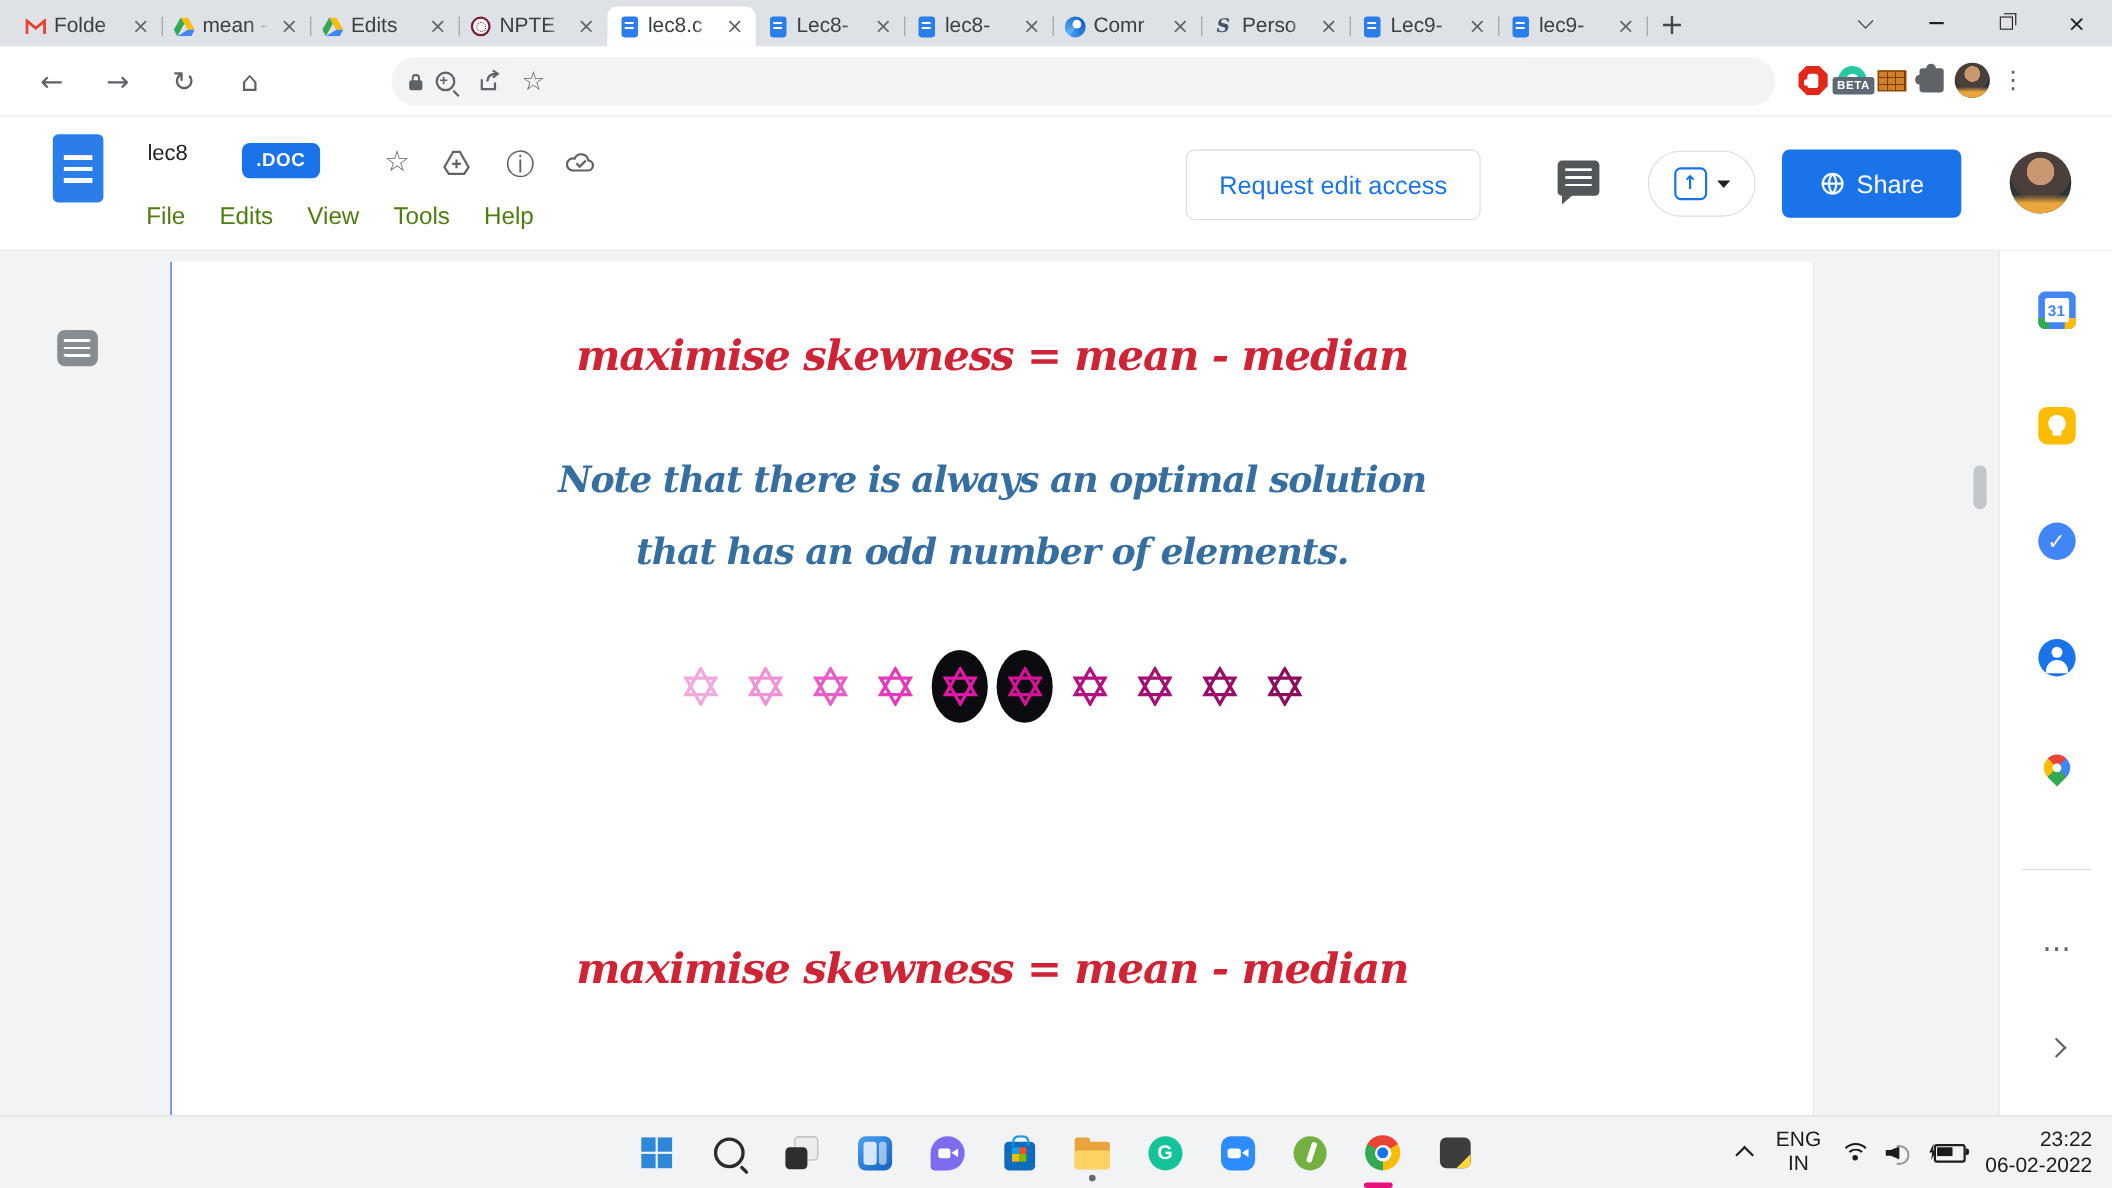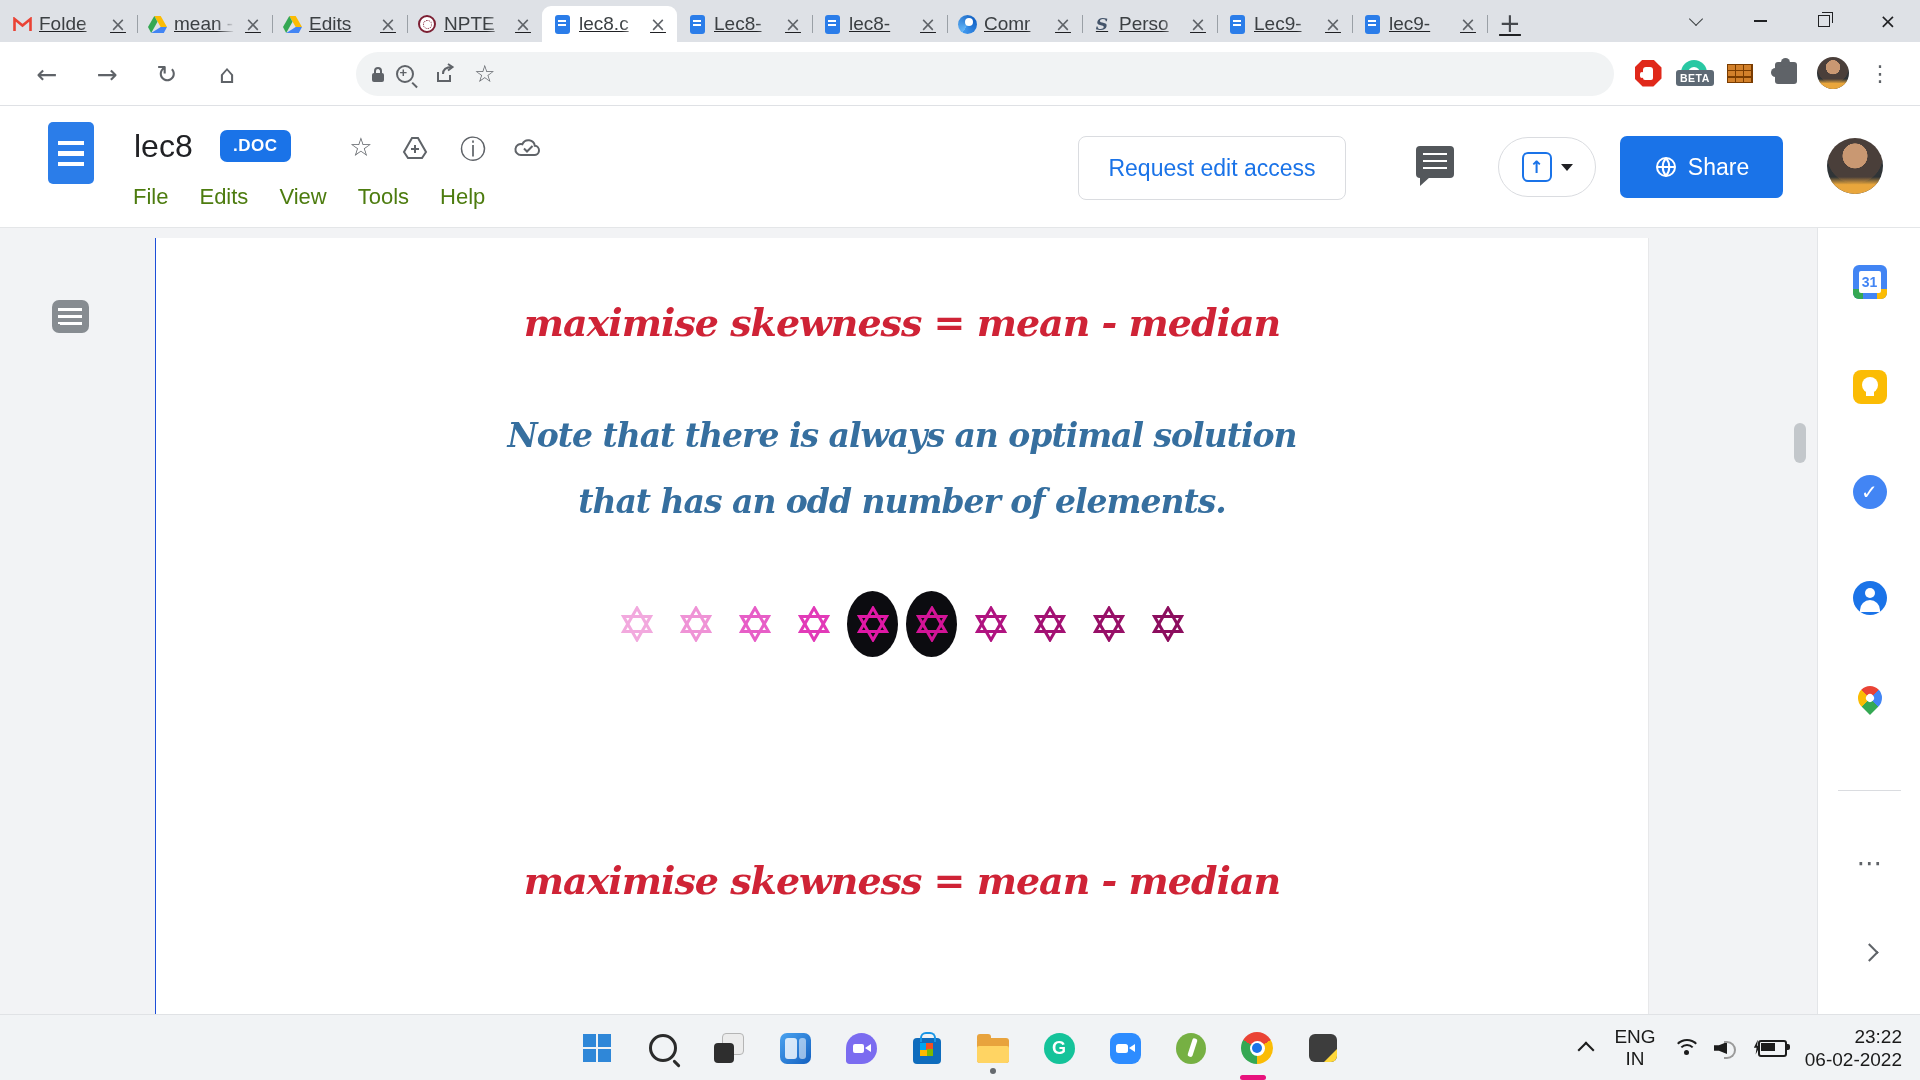--- a/index.html
+++ b/index.html
@@ -4,21 +4,21 @@
 <style>
   html,body{margin:0;padding:0;background:#dee1e6;}
   body{width:1920px;height:1080px;position:relative;overflow:hidden;
        font-family:"Liberation Sans",sans-serif;color:#202124;}
   .abs{position:absolute;}
   .uni{font-family:"DejaVu Sans",sans-serif;}
   .flex{display:flex;align-items:center;}
 
   
   .tabstrip{left:0;top:0;width:1920px;height:42px;background:#dee1e6;display:flex;align-items:flex-end;}
-  .tabs{display:flex;align-items:flex-end;height:42px;padding-left:2px;text-decoration:underline;}
+  .tabs{display:flex;align-items:flex-end;height:42px;padding-left:12px;}
   .tab{width:135px;height:36px;display:flex;align-items:center;gap:7px;padding:0 8px 0 10px;
        box-sizing:border-box;border-radius:9px 9px 0 0;position:relative;cursor:pointer;}
   .tab .sep{position:absolute;right:-1px;top:9px;height:18px;width:1px;background:#9aa0a6;}
   .tab.active{background:#ffffff;z-index:2;}
   .tab-label{flex:1;font-size:19px;color:#3c4043;white-space:nowrap;overflow:hidden;
              -webkit-mask-image:linear-gradient(90deg,#000 70%,transparent);
              mask-image:linear-gradient(90deg,#000 70%,transparent);}
   .tab-close{font-size:19px;color:#5f6368;width:22px;height:22px;border-radius:50%;
              display:flex;align-items:center;justify-content:center;flex:0 0 auto;}
   .newtab{font-size:26px;color:#45484d;margin:0 0 4px 8px;width:30px;height:30px;
@@ -78,21 +78,21 @@
      radial-gradient(circle at 50% 32%,#c99872 0 26%,#4a3f3a 27% 58%,#2f3437 59% 100%);position:relative;overflow:hidden;}
   .avatar::after{content:"";position:absolute;left:0;right:0;bottom:0;height:30%;
      background:linear-gradient(to top,#e9a63c 55%,transparent);}
   .kebab{font-size:22px;color:#5f6368;}
 
   
   .docshead{left:0;top:106px;width:1920px;height:122px;background:#fff;border-bottom:1px solid #e4e6e8;box-sizing:border-box;}
   .docslogo{left:48px;top:16px;width:46px;height:62px;background:#2b7de9;border-radius:5px;position:absolute;}
   .docslogo::before{content:"";position:absolute;left:10px;right:10px;top:19px;height:26px;
      background:repeating-linear-gradient(to bottom,#fff 0,#fff 4px,transparent 4px,transparent 10.5px);}
-  .doctitle{left:134px;top:22px;font-size:32px;color:#202124;position:absolute;}
+  .doctitle{left:134px;top:22px;font-size:20px;color:#202124;position:absolute;}
   .docbadge{left:220px;top:24px;position:absolute;background:#1a73e8;color:#fff;font-weight:bold;
      font-size:17px;padding:6px 13px;border-radius:7px;letter-spacing:.5px;}
   .headicon{position:absolute;top:26px;font-size:26px;color:#5f6368;width:30px;text-align:center;}
   .menurow{position:absolute;left:133px;top:78px;display:flex;gap:31px;font-size:22px;color:#4d7c0f;}
   .menuitem{cursor:pointer;}
   .reqbtn{position:absolute;left:1078px;top:30px;width:268px;height:64px;border:1.5px solid #dadce0;border-radius:8px;
      color:#1a73e8;font-size:23px;display:flex;align-items:center;justify-content:center;background:#fff;box-sizing:border-box;}
   .commenticon{position:absolute;left:1416px;top:40px;width:38px;height:32px;background:#53575b;border-radius:4px;}
   .commenticon::before{content:"";position:absolute;left:7px;right:7px;top:7px;height:18px;
      background:repeating-linear-gradient(to bottom,#fff 0,#fff 2.5px,transparent 2.5px,transparent 7px);}
@@ -358,21 +358,21 @@
     <span>
       <svg width="22" height="22" viewBox="0 0 22 22" fill="none" stroke="#5f6368" stroke-width="2">
         <path d="M4 9 v9 h12 v-6"></path>
           <path d="M9 11 C9 6 12 4 18 4"></path>
           <path d="M14 1 l4.5 3 -4.5 3.5"></path>
       </svg>
     </span>
     <span class="uni" style="font-size:24px;color:#5f6368;margin-left:6px;">☆</span>
   </div>
 
-  <div class="abs flex" style="left:1633px;top:15px;gap:16px;">
+  <div class="abs flex" style="left:1633px;top:15px;gap:6px;">
     <div class="ext">
       <span class="adblock">
           <span class="hand"></span>
         </span>
     </div>
     <div class="ext beta-ext">
       <span class="beta-arc"></span>
       <span class="beta-badge">BETA</span>
     </div>
     <div class="ext">

